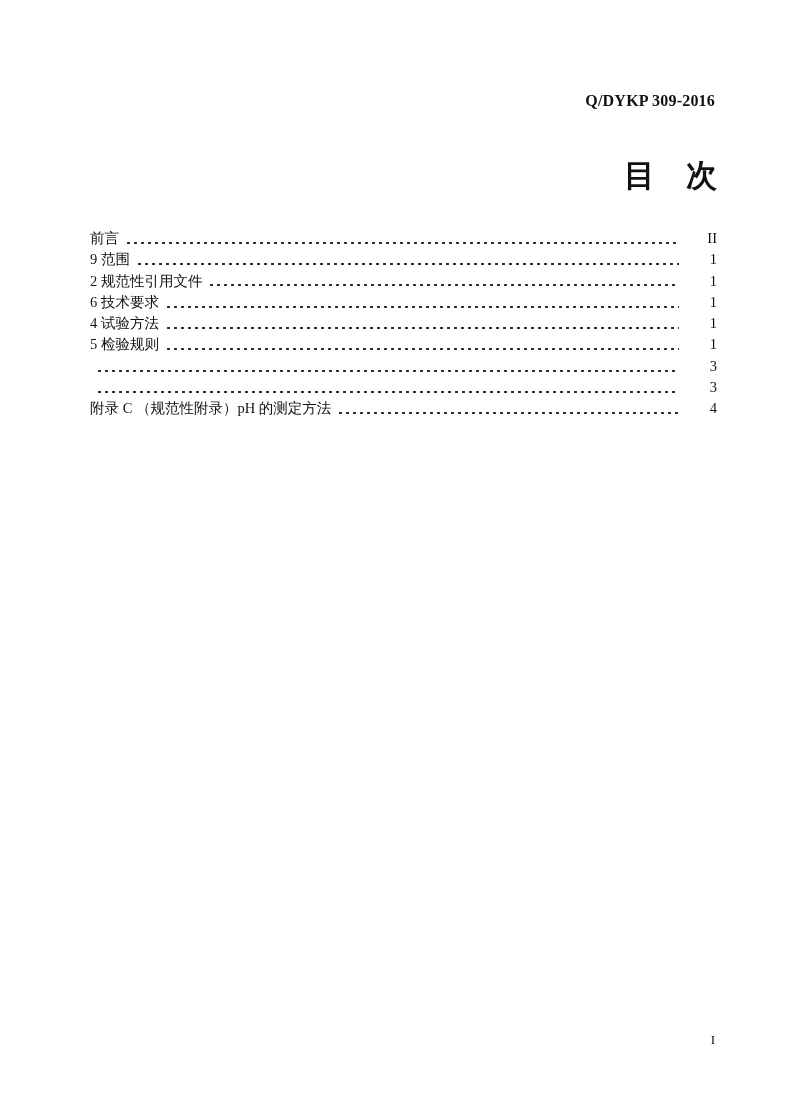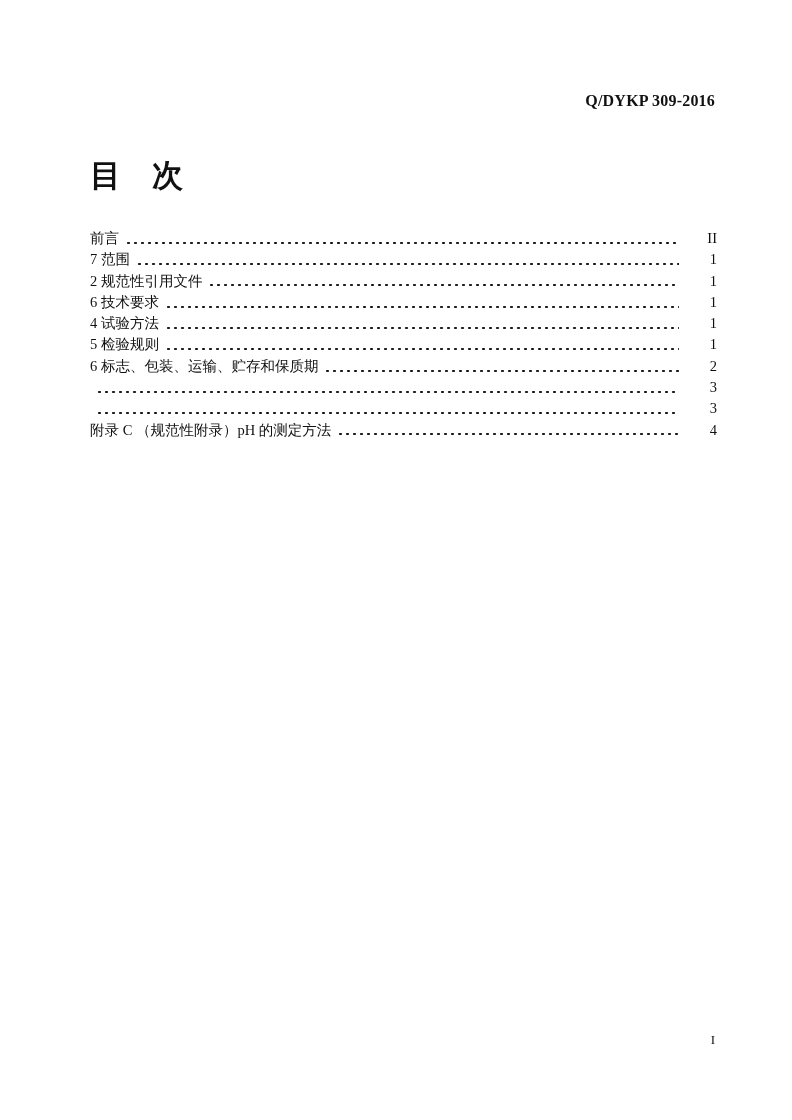--- a/index.html
+++ b/index.html
@@ -25,21 +25,21 @@
     letter-spacing: 0.2px;
     white-space: nowrap;
     text-align: right;
   }
   .doc-title {
     position: absolute;
     top: 157px;
     left: 90px;
     width: 627px;
     margin: 0;
-    text-align: left;
+    text-align: right;
     font-size: 31px;
     font-weight: bold;
     line-height: 1.2;
   }
   .toc {
     position: absolute;
     top: 228px;
     left: 90px;
     width: 627px;
     font-size: 14.5px;
@@ -87,21 +87,21 @@
 
   <div class="toc">
 
     <div class="toc-row">
       <span class="toc-label">前言</span>
       <span class="toc-dots"></span>
       <span class="toc-page">II</span>
     </div>
 
     <div class="toc-row">
-      <span class="toc-label">7 范围</span>
+      <span class="toc-label">9 范围</span>
       <span class="toc-dots"></span>
       <span class="toc-page">1</span>
     </div>
 
     <div class="toc-row">
       <span class="toc-label">2 规范性引用文件</span>
       <span class="toc-dots"></span>
       <span class="toc-page">1</span>
     </div>
 
@@ -116,25 +116,20 @@
       <span class="toc-dots"></span>
       <span class="toc-page">1</span>
     </div>
 
     <div class="toc-row">
       <span class="toc-label">5 检验规则</span>
       <span class="toc-dots"></span>
       <span class="toc-page">1</span>
     </div>
 
-    <div class="toc-row">
-      <span class="toc-label">6 标志、包装、运输、贮存和保质期</span>
-      <span class="toc-dots"></span>
-      <span class="toc-page">2</span>
-    </div>
 
     <div class="toc-row">
       <span class="toc-dots"></span>
       <span class="toc-page">3</span>
     </div>
 
     <div class="toc-row">
       <span class="toc-dots"></span>
       <span class="toc-page">3</span>
     </div>

